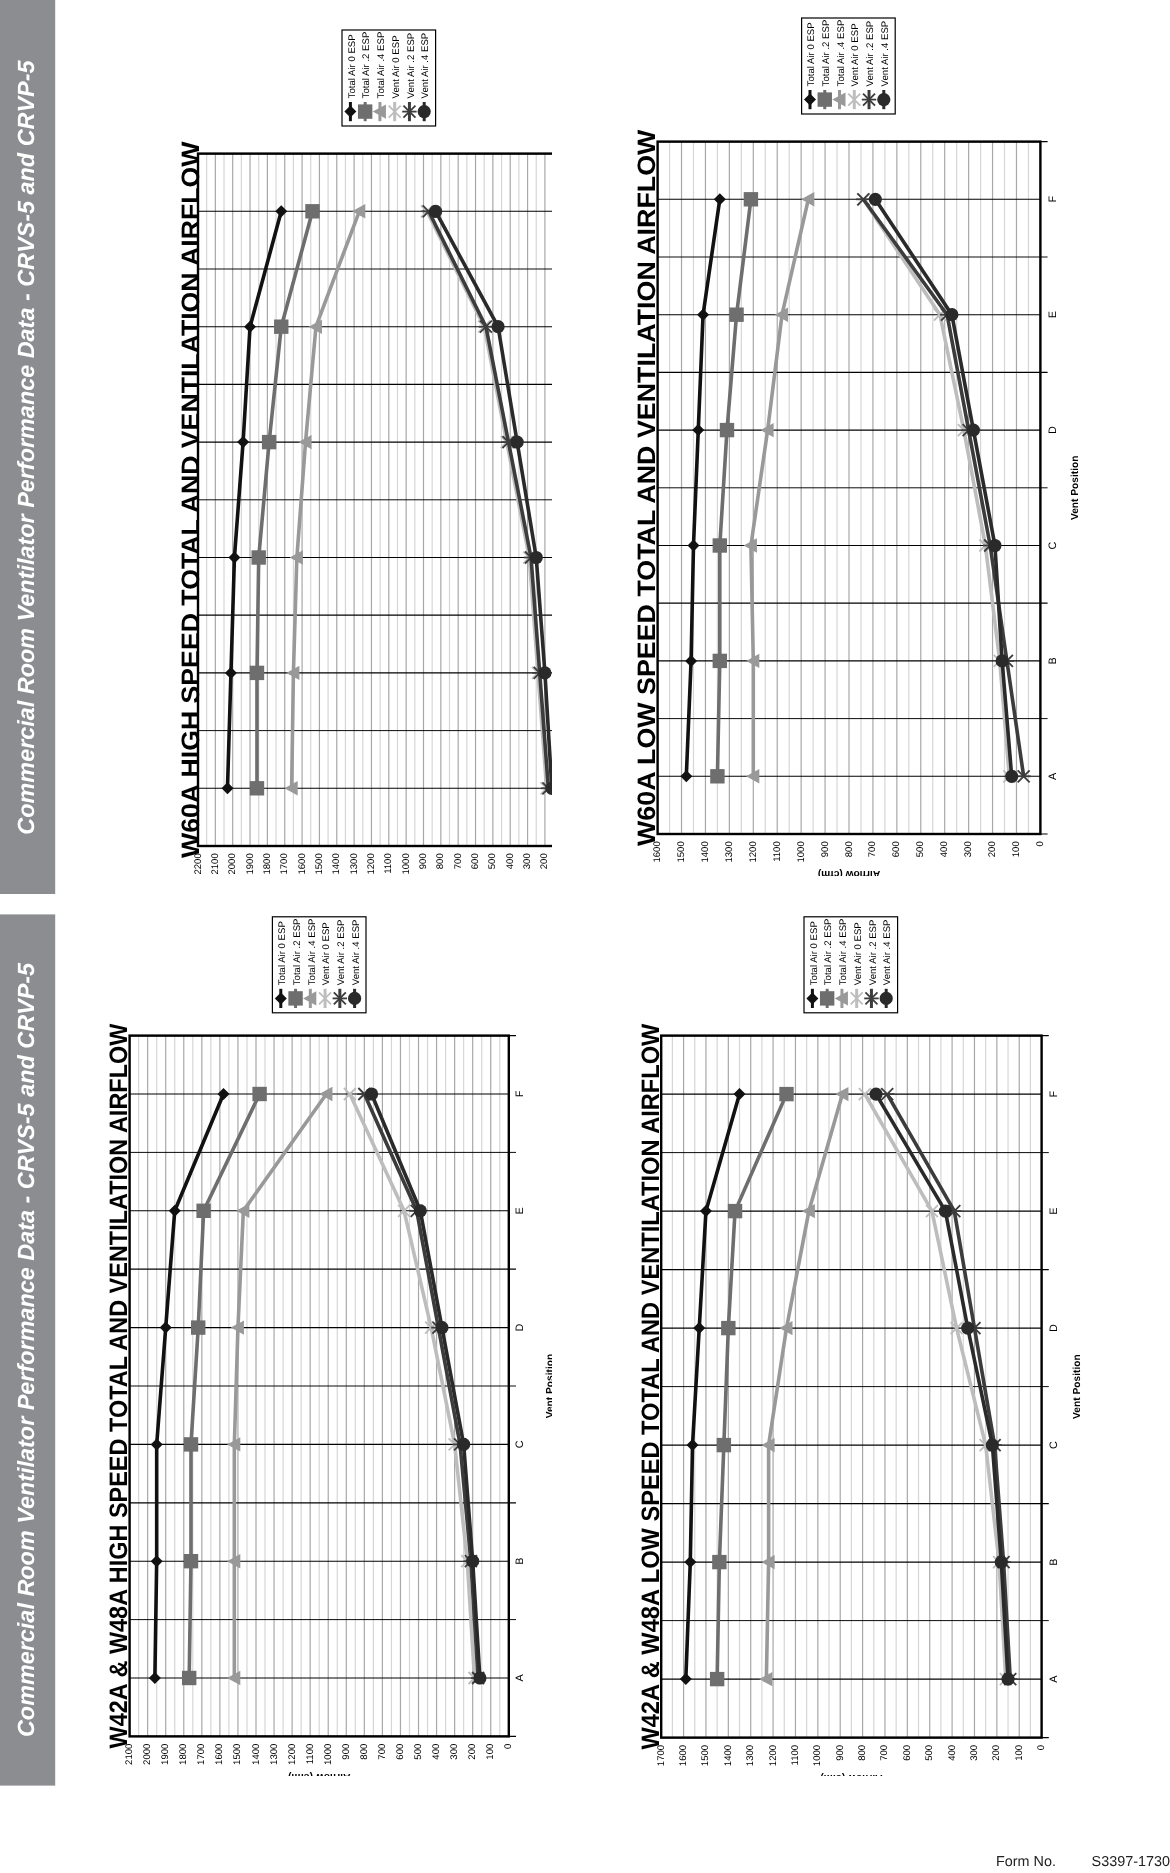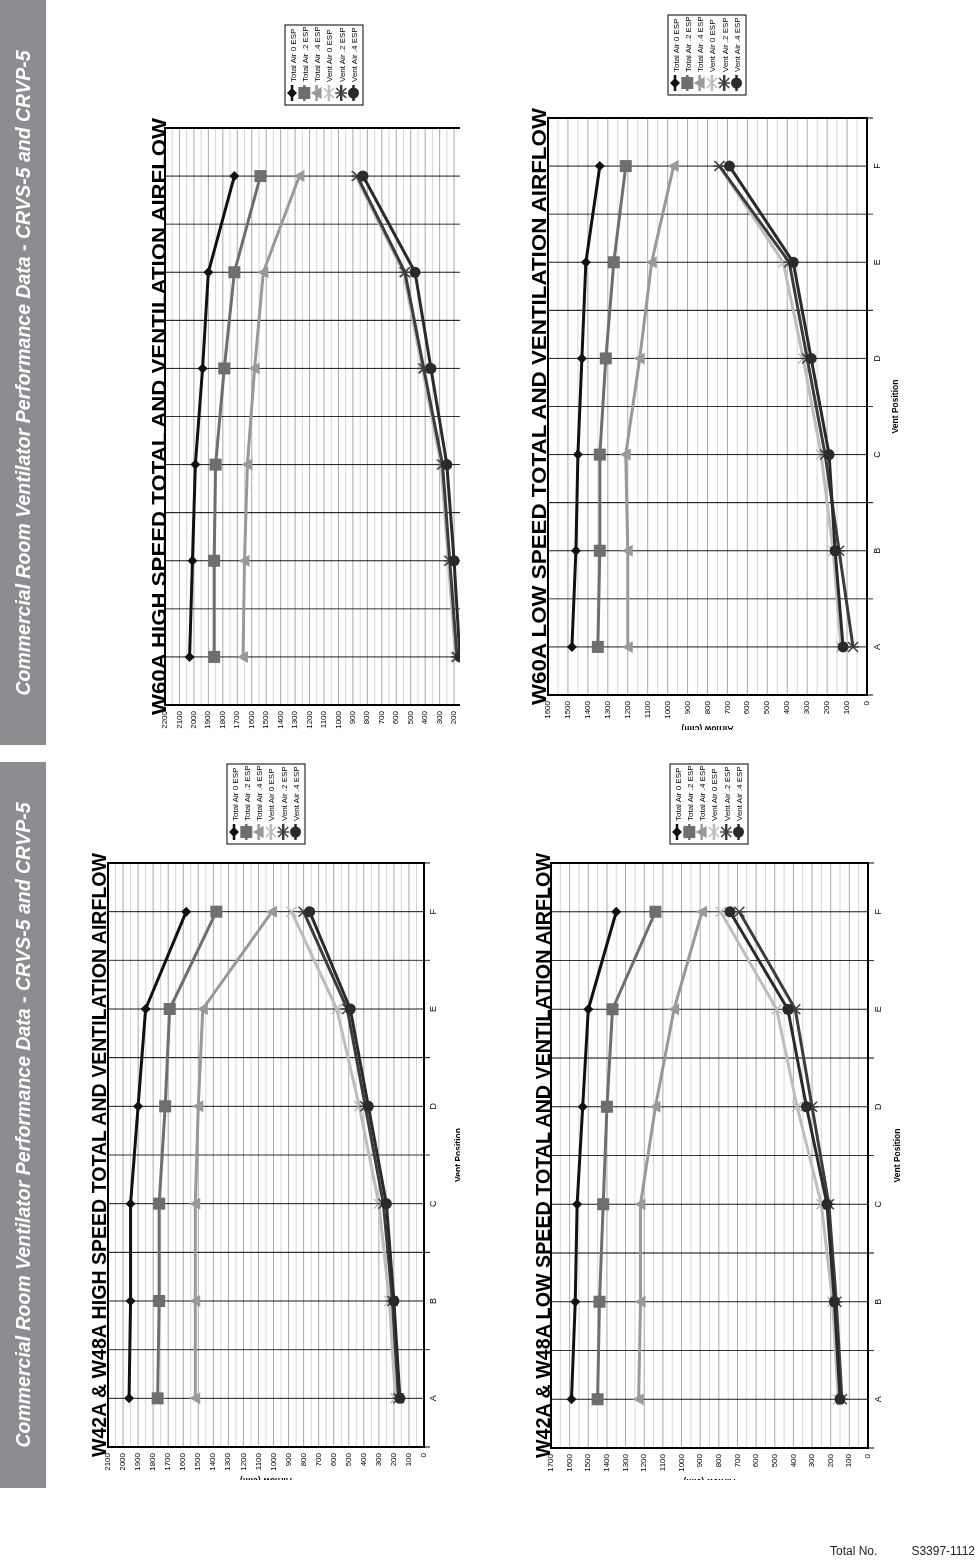--- a/index.html
+++ b/index.html
@@ -857,21 +857,21 @@
         <text x="219.7" y="61" font-size="8" font-family="Liberation Sans, sans-serif" transform="rotate(-90 219.7 61)">Vent Air .2 ESP</text>
         <line x1="228.5" y1="80" x2="228.5" y2="64" stroke="#2a2a2a" stroke-width="2.5"></line>
         <circle cx="228.5" cy="72" r="5.5" fill="#2a2a2a"></circle>
         <text x="232" y="61" font-size="8" font-family="Liberation Sans, sans-serif" transform="rotate(-90 232 61)">Vent Air .4 ESP</text>
       </g>
     </svg>
   </div>
 
 <div class="footer">
   <div class="footer-row">
-      <span>Total No.</span>
-      <span>S3397-1112</span>
+      <span>Form No.</span>
+      <span>S3397-1730</span>
     </div>
   <div class="footer-row">
       <span>Supersedes</span>
       <span>S3397-712</span>
     </div>
 
 </div>
 
 </body></html>

